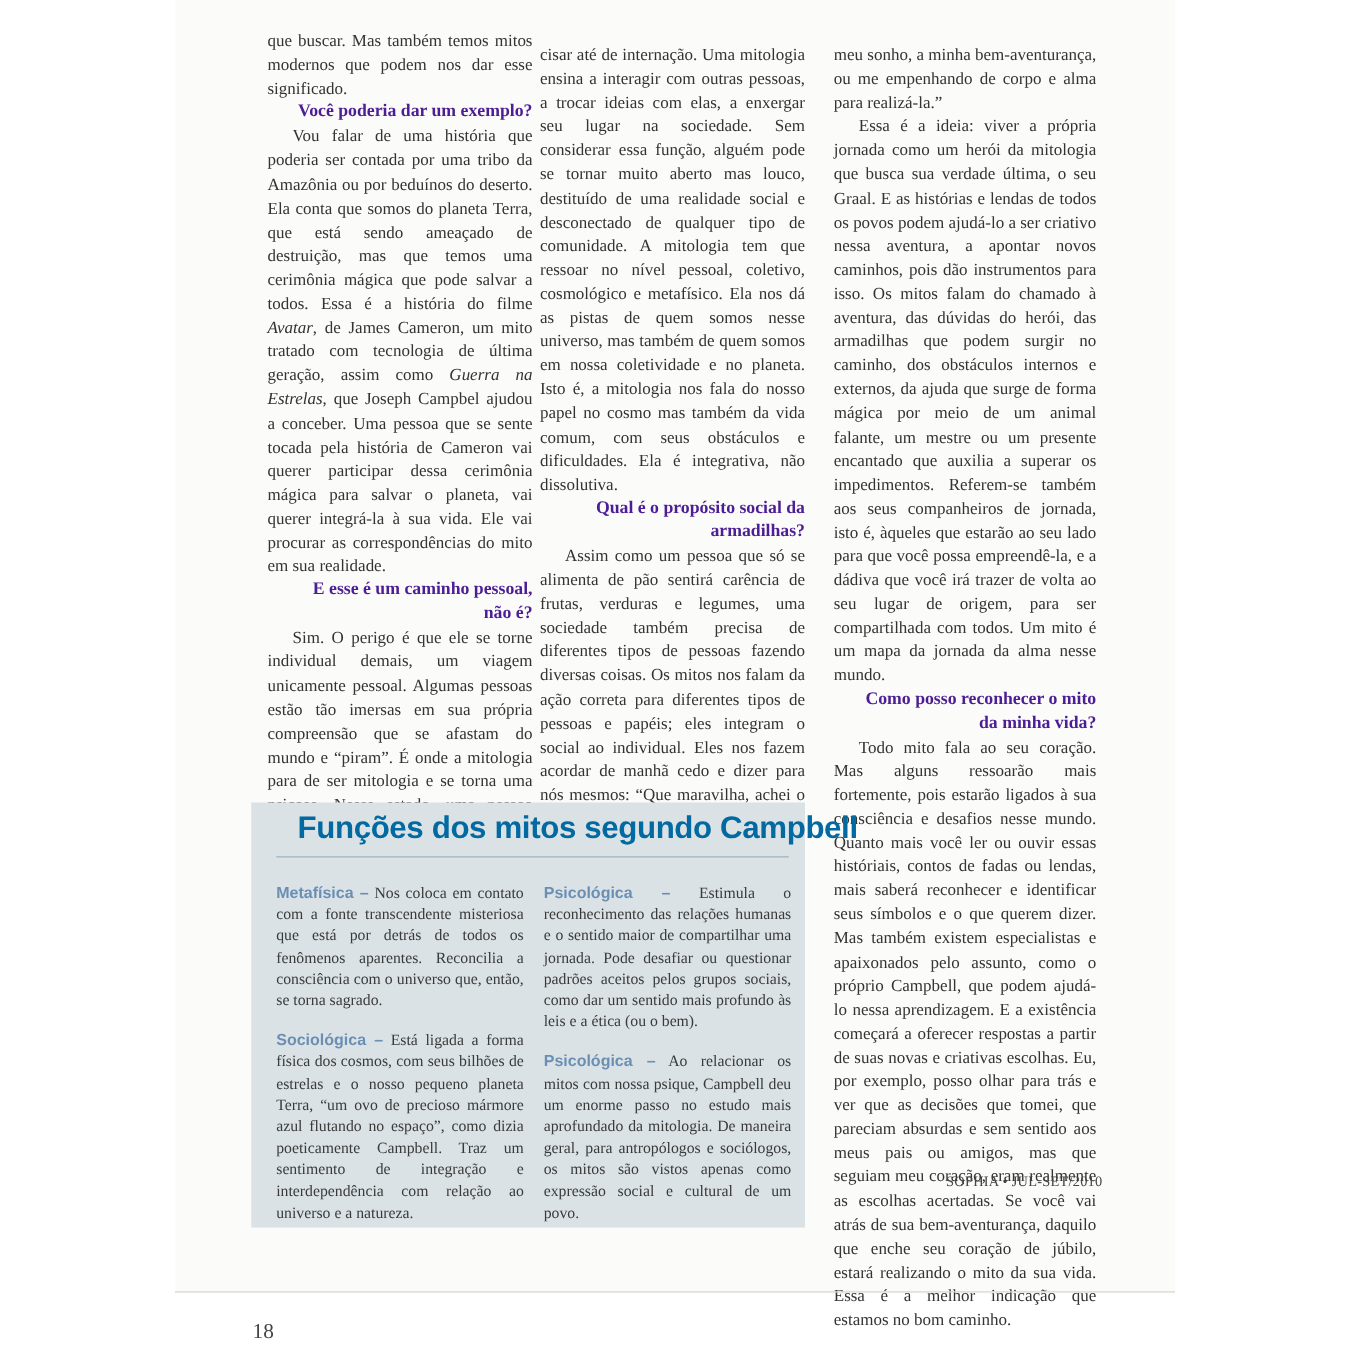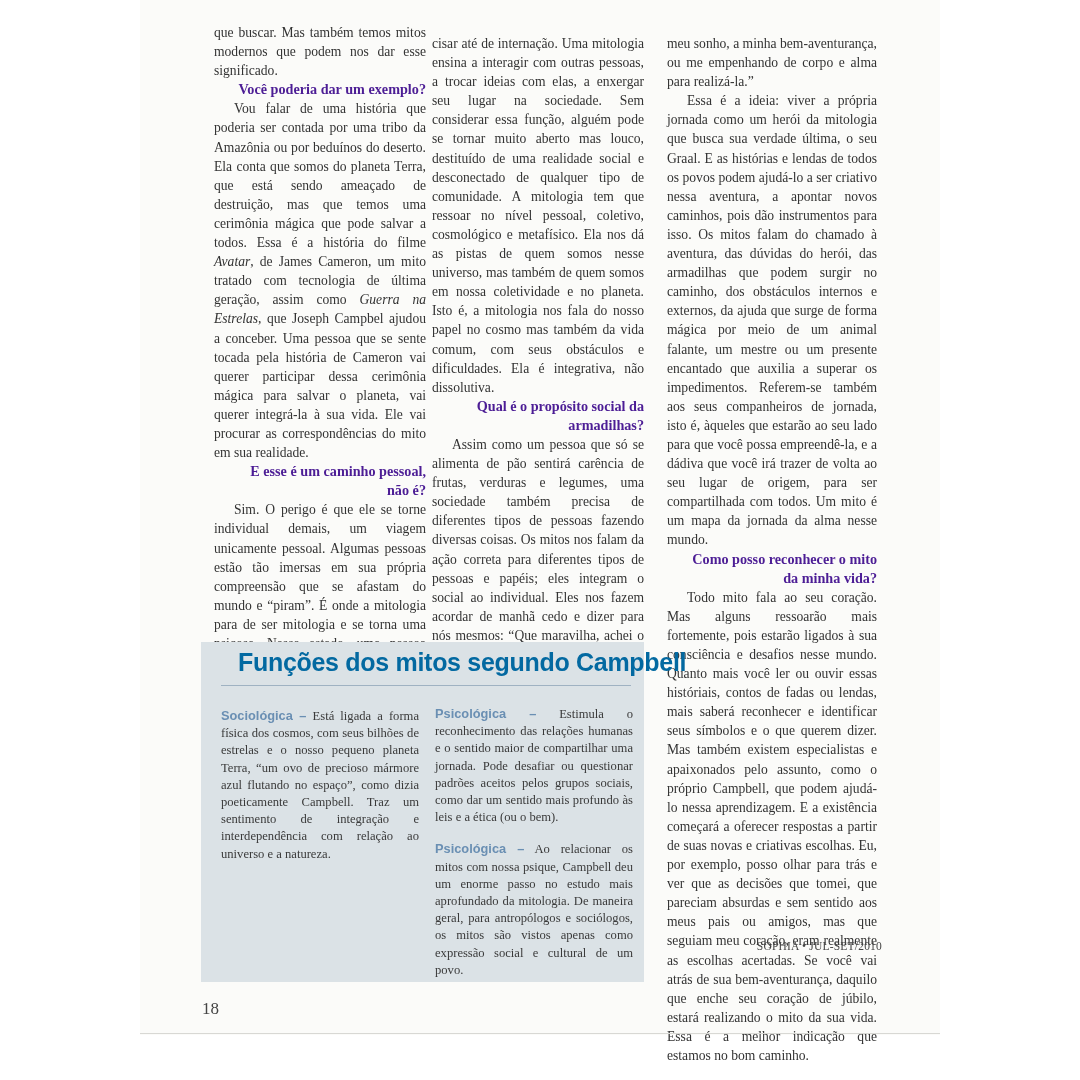--- a/index.html
+++ b/index.html
@@ -52,21 +52,21 @@
   .bcol p { margin: 0 0 14px 0; }
   .bcol .term {
     font-family: "Liberation Sans", "DejaVu Sans", sans-serif;
     font-weight: bold; color: #6a8fb3; font-size: 12.8px;
   }
   .bc1 { left: 20px; top: 63px; width: 198px; }
   .bc2 { left: 234px; top: 63px; width: 198px; }
   .bc1 p.second { margin-top: 2px; }
   .bc2 p.second { margin-top: 2px; }
   .folio {
-    position: absolute; left: 202px; top: 999px; font-size: 17px; color: #444;
+    position: absolute; left: 202px; top: 1055px; font-size: 17px; color: #444;
   }
   .runner {
     position: absolute; right: 198px; top: 940px; font-size: 11.5px; color: #444; letter-spacing: 0.2px;
   }
 </style>
 </head>
 <body>
 
 <div class="page"></div>
 
@@ -88,20 +88,21 @@
   <p class="noind">meu sonho, a minha bem-aventurança, ou me empenhando de corpo e alma para realizá-la.”</p>
   <p>Essa é a ideia: viver a própria jornada como um herói da mitologia que busca sua verdade última, o seu Graal. E as histórias e lendas de todos os povos podem ajudá-lo a ser criativo nessa aventura, a apontar novos caminhos, pois dão instrumentos para isso. Os mitos falam do chamado à aventura, das dúvidas do herói, das armadilhas que podem surgir no caminho, dos obstáculos internos e externos, da ajuda que surge de forma mágica por meio de um animal falante, um mestre ou um presente encantado que auxilia a superar os impedimentos. Referem-se também aos seus companheiros de jornada, isto é,  àqueles que estarão ao seu lado para que você possa empreendê-la, e a dádiva que você irá trazer de volta ao seu lugar de origem, para ser compartilhada com todos. Um mito é um mapa da jornada da alma nesse mundo.</p>
   <h3>Como posso reconhecer o mito da minha vida?</h3>
   <p>Todo mito fala ao seu coração. Mas alguns ressoarão mais fortemente, pois estarão ligados à sua consciência e desafios nesse mundo. Quanto mais você ler ou ouvir essas históriais, contos de fadas ou lendas, mais saberá reconhecer e identificar seus símbolos e o que querem dizer. Mas também existem especialistas e apaixonados pelo assunto, como o próprio Campbell, que podem ajudá-lo nessa aprendizagem. E a existência começará a oferecer respostas a partir de suas novas e criativas escolhas. Eu, por exemplo, posso olhar para trás e ver que as decisões que tomei, que pareciam absurdas e sem sentido aos meus pais ou amigos, mas que seguiam meu coração, eram realmente as escolhas acertadas. Se você vai atrás de sua bem-aventurança, daquilo que enche seu coração de júbilo, estará realizando o mito da sua vida. Essa é a melhor indicação que estamos no bom caminho.</p>
 </div>
 
 <div class="box">
   <div class="box-title">Funções dos mitos segundo Campbell</div>
   <div class="box-rule"></div>
   <div class="bcol bc1">
+    <p><span class="term">Metafísica –</span><span> Nos coloca em contato com a fonte transcendente misteriosa que está por detrás de todos os fenômenos aparentes. Reconcilia a consciência com o universo que, então, se torna sagrado.</span></p>
     <p class="second"><span class="term">Sociológica –</span><span> Está ligada a forma física dos cosmos, com seus bilhões de estrelas e o nosso pequeno planeta Terra, “um ovo de precioso mármore azul flutando no espaço”, como dizia poeticamente Campbell. Traz um sentimento de integração e interdependência com relação ao universo e a natureza.</span></p>
   </div>
   <div class="bcol bc2">
     <p><span class="term">Psicológica –</span><span> Estimula o reconhecimento das relações humanas e o sentido maior de compartilhar uma jornada. Pode desafiar ou questionar padrões aceitos pelos grupos sociais, como dar um sentido mais profundo às leis e a ética (ou o bem).</span></p>
     <p class="second"><span class="term">Psicológica –</span><span> Ao relacionar os mitos com nossa psique, Campbell deu um enorme passo no estudo mais aprofundado da mitologia. De maneira geral, para antropólogos e sociólogos, os mitos são vistos  apenas como expressão social e cultural de um povo.</span></p>
   </div>
 </div>
 
 <div class="folio">18</div>
 <div class="runner">SOPHIA • JUL-SET/2010</div>

